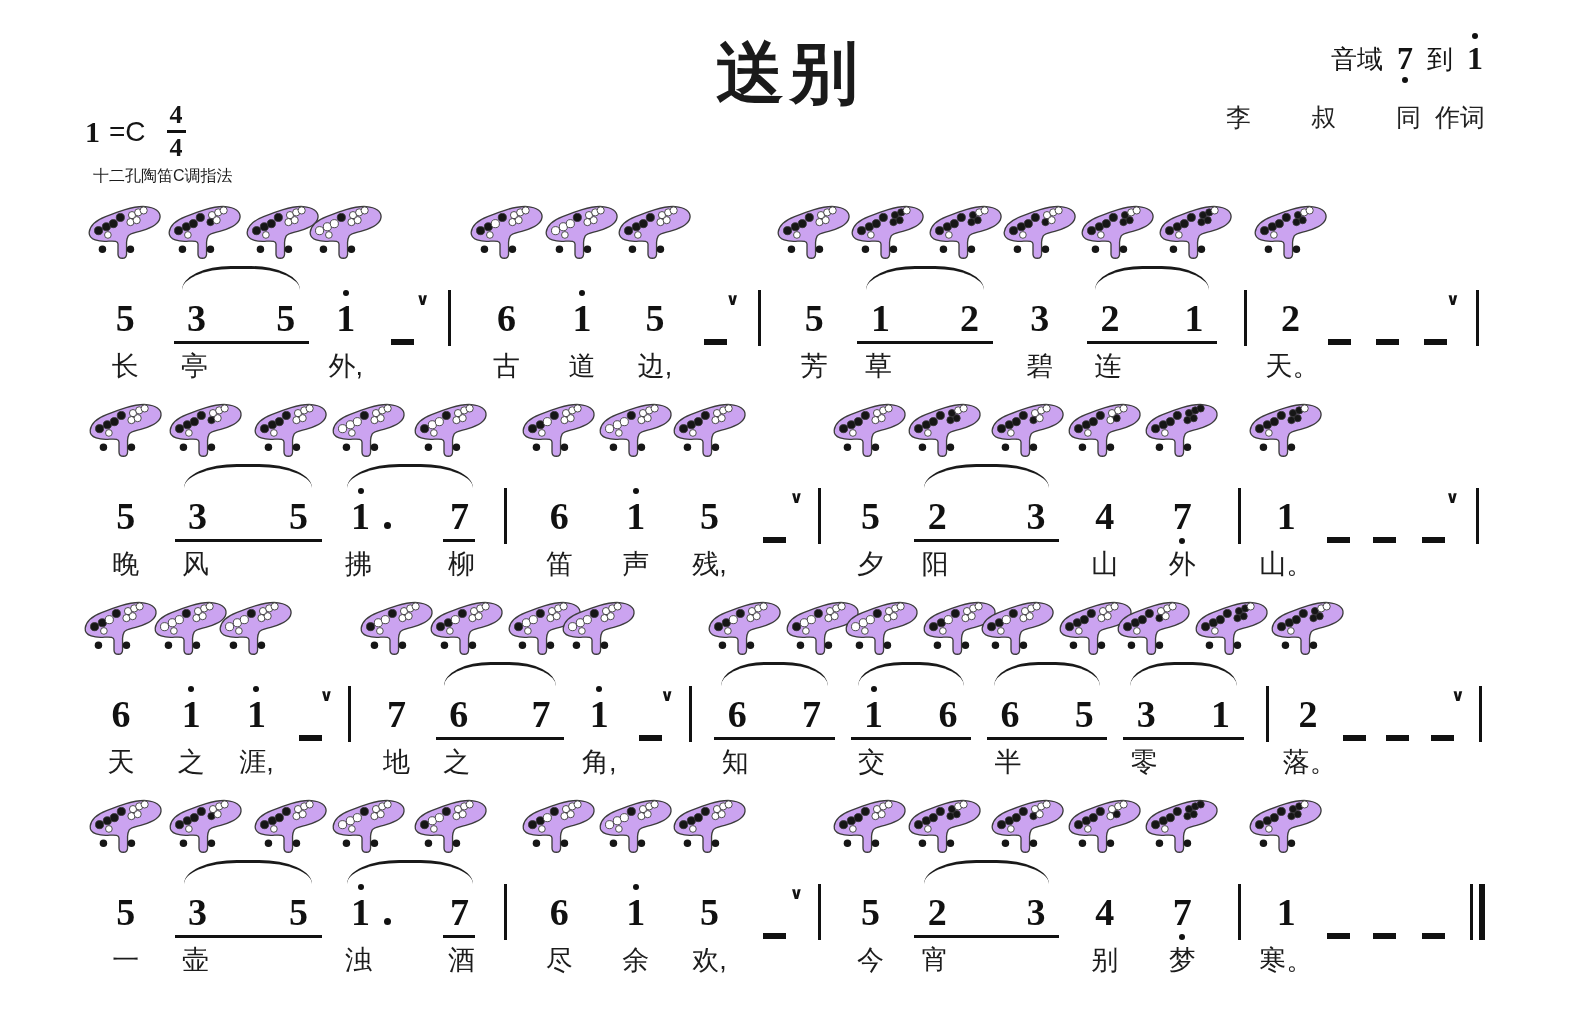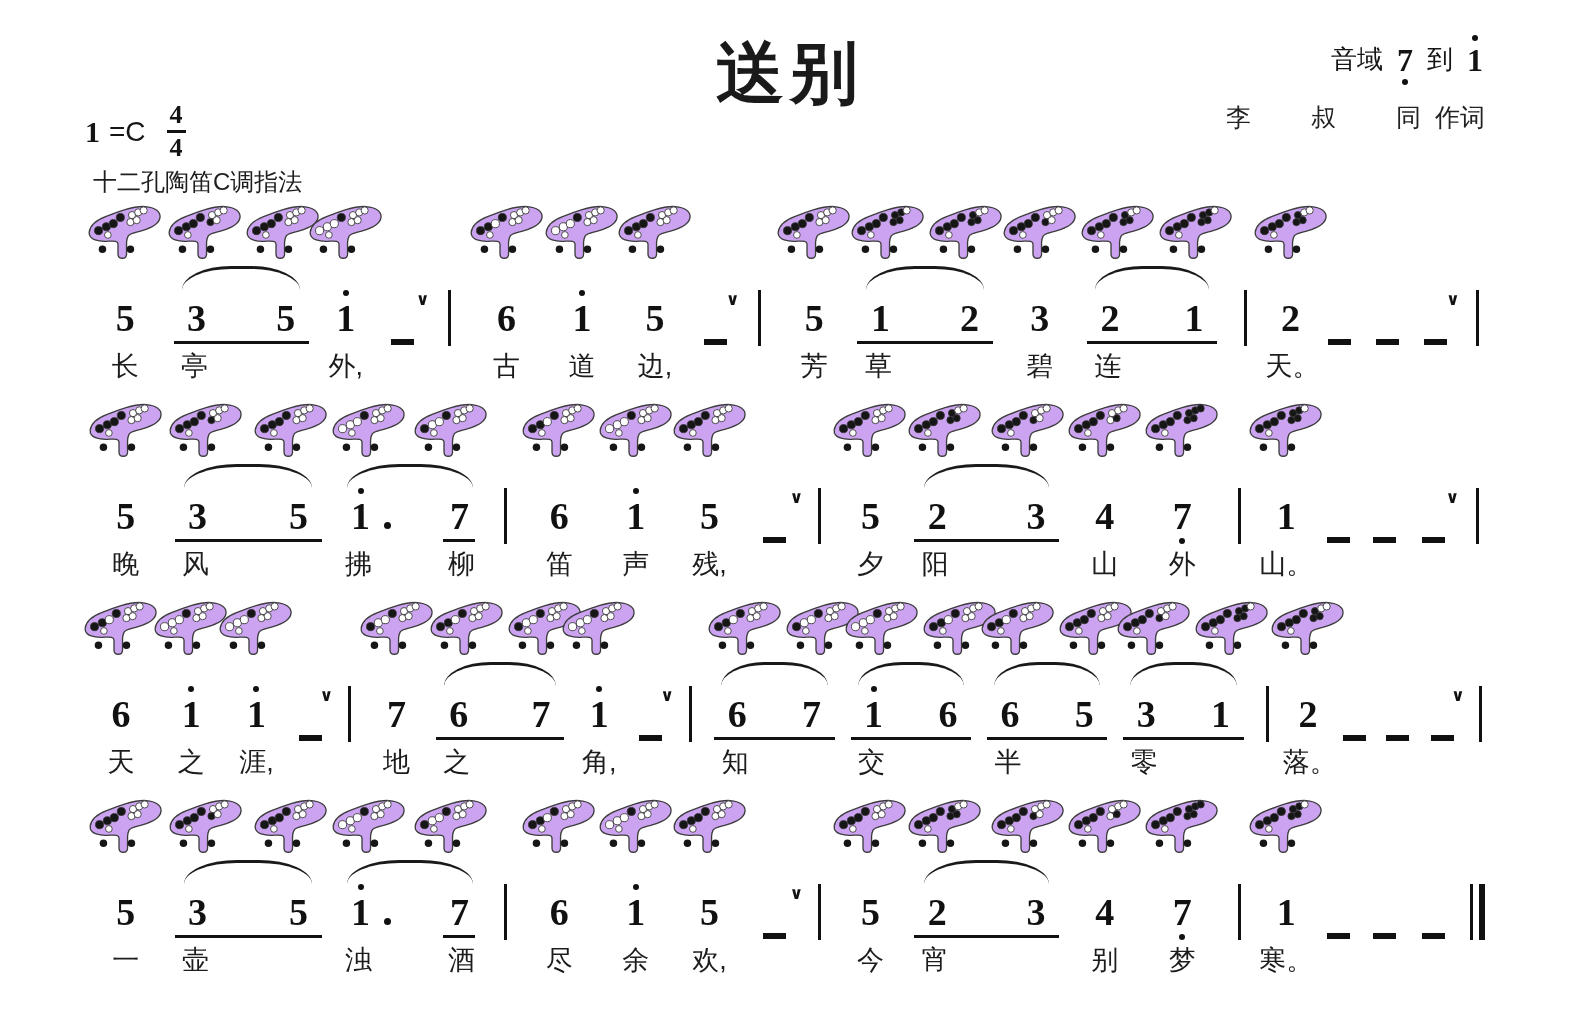--- a/index.html
+++ b/index.html
@@ -6,40 +6,40 @@
   body{
     width:1580px;height:1013px;background:#ffffff;position:relative;overflow:hidden;
     font-family:"Liberation Sans","DejaVu Sans",sans-serif;color:#141414;
   }
   
   .title{
     position:absolute;top:28px;left:0;right:0;text-align:center;
     font-size:68px;font-weight:900;letter-spacing:6px;margin:0;color:#1a1a1a;
   }
   .range{
-    position:absolute;top:42px;right:95px;display:flex;align-items:center;gap:12px;
+    position:absolute;top:42px;right:95px;display:flex;align-items:flex-start;gap:12px;
     font-size:26px;
   }
   .rnote{position:relative;display:inline-block;font-family:"Liberation Serif","DejaVu Serif",serif;
     font-weight:700;font-size:32px;line-height:1;padding:0 2px;}
   .rnote .d{position:absolute;width:6px;height:6px;background:#111;border-radius:50%;
     left:50%;transform:translateX(-50%);}
   .rnote .d.top{top:-9px;}
   .rnote .d.bot{bottom:-9px;}
   .credits{position:absolute;top:101px;right:95px;font-size:25px;line-height:32px;color:#222;}
   .credit-row{display:flex;justify-content:flex-end;align-items:baseline;gap:14px;}
   .cname.spread{letter-spacing:60px;margin-right:-60px;}
   .keysig{position:absolute;top:102px;left:85px;display:flex;align-items:center;gap:9px;}
   .tonic{font:700 30px "Liberation Serif","DejaVu Serif",serif;}
   .eq{font-size:28px;font-weight:500;}
   .frac{display:inline-flex;flex-direction:column;align-items:center;margin-left:12px;
     font:700 26px "Liberation Serif","DejaVu Serif",serif;line-height:1;}
   .frac .ft{border-bottom:3px solid #111;padding:0 3px 2px;}
   .frac .fb{padding-top:2px;}
-  .finglabel{position:absolute;top:166px;left:93px;font-size:24px;color:#1d1d1d;}
+  .finglabel{position:absolute;top:166px;left:93px;font-size:16px;color:#1d1d1d;}
   
   #score{position:absolute;top:198px;left:85px;width:1410px;}
   .system{display:flex;align-items:flex-start;margin-bottom:8px;}
   .tok{display:flex;flex-direction:column;min-width:0;}
   .oc{height:66px;display:flex;justify-content:center;align-items:flex-start;overflow:visible;}
   .oc-row{height:66px;display:flex;justify-content:space-between;overflow:visible;}
   .ocsvg{overflow:visible;flex:0 0 auto;}
   .numzone{height:84px;position:relative;padding-top:24px;box-sizing:border-box;
     display:flex;justify-content:center;}
   .pairzone{justify-content:space-between;padding-left:16px;padding-right:16px;}

